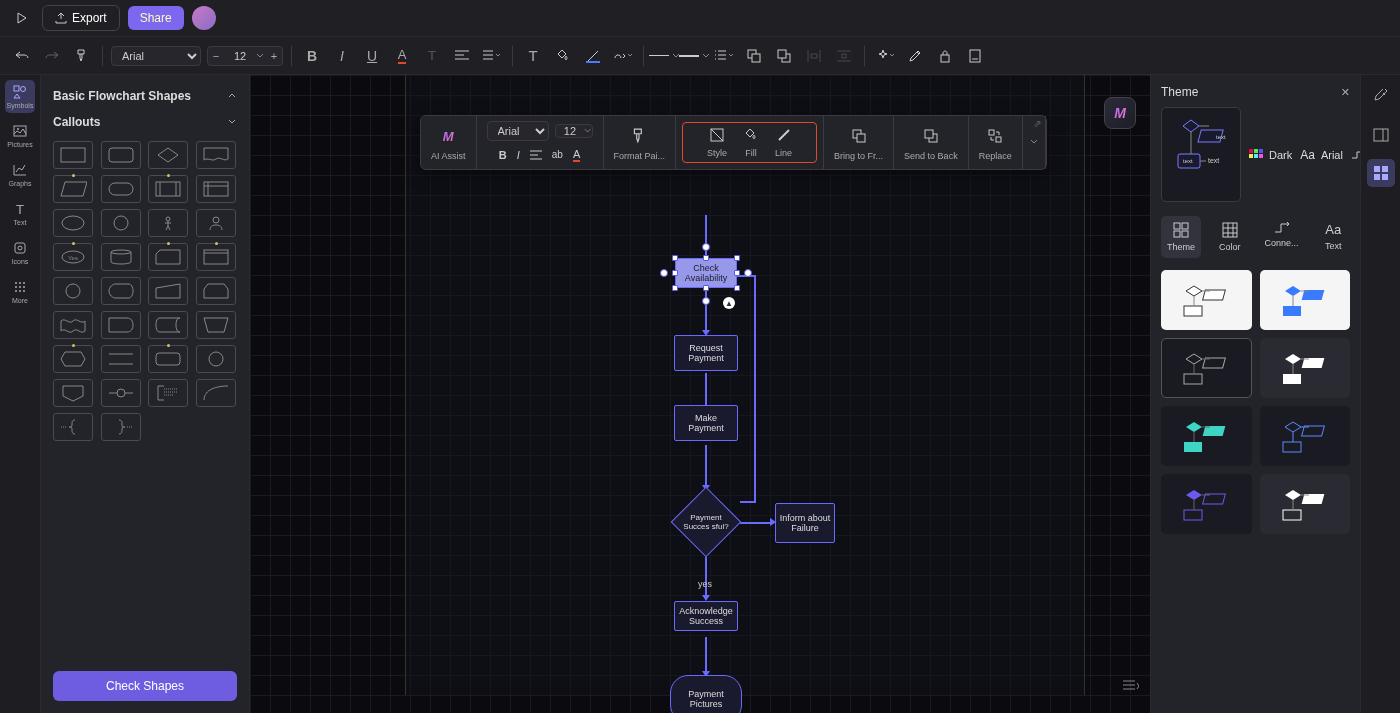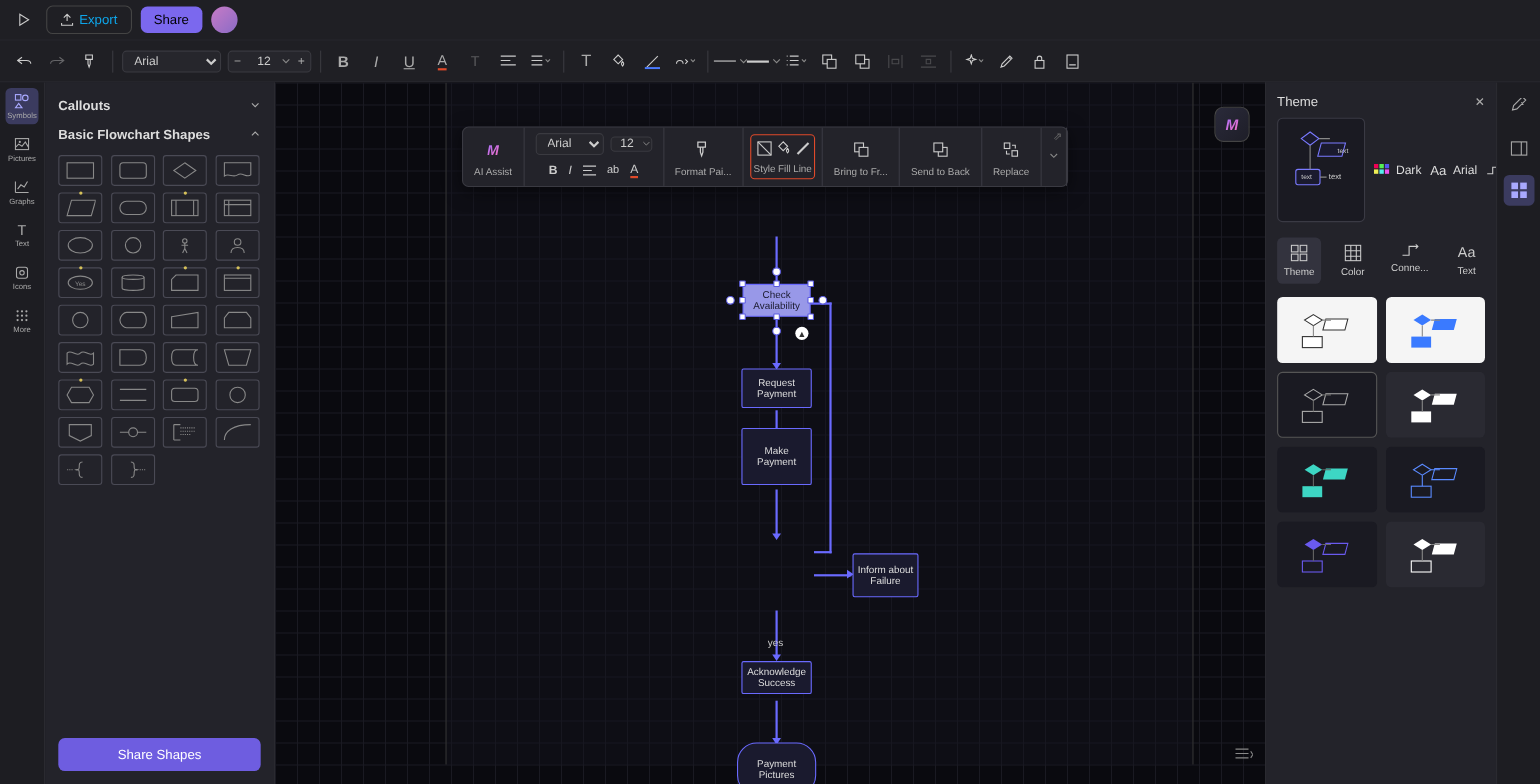--- a/index.html
+++ b/index.html
@@ -3,22 +3,22 @@
 <meta charset="utf-8">
 <style>
 * { margin:0; padding:0; box-sizing:border-box; font-family:Arial,sans-serif; }
 body { background:#1a1a1f; color:#ccc; width:1400px; height:713px; overflow:hidden; font-size:11px; }
 .topbar { height:37px; background:#1f1f24; display:flex; align-items:center; padding:0 10px; border-bottom:1px solid #2a2a30; }
 .topbar .left { display:flex; align-items:center; gap:8px; flex:1; }
 .topbar .right { display:flex; align-items:center; gap:8px; }
 .icon-btn { width:24px; height:24px; display:flex; align-items:center; justify-content:center; cursor:pointer; color:#aaa; border-radius:4px; }
 .title { color:#eee; font-size:13px; font-weight:500; }
 .btn { padding:5px 12px; border-radius:6px; font-size:12px; cursor:pointer; display:flex; align-items:center; gap:5px; }
-.btn.export { border:1px solid #444; color:#0ea5e9; }
-.btn.share { background:#7b68ee; color:#000000; }
+.btn.export { border:1px solid #444; color:#ffffff; }
+.btn.share { background:#7b68ee; color:#fef9c3; }
 .avatar { width:24px; height:24px; border-radius:50%; background:linear-gradient(135deg,#c77bc6,#8b6bc6); }
 
 .toolbar { height:38px; background:#1f1f24; display:flex; align-items:center; padding:0 10px; gap:6px; border-bottom:1px solid #2a2a30; }
 .tool-sep { width:1px; height:20px; background:#3a3a40; margin:0 2px; }
 .font-sel { background:#26262c; border:1px solid #3a3a40; color:#ccc; font-size:11px; padding:2px 6px; border-radius:4px; width:90px; }
 .size-grp { display:flex; align-items:center; background:#26262c; border:1px solid #3a3a40; border-radius:4px; }
 .size-grp .sz { width:32px; text-align:center; color:#ccc; font-size:11px; }
 .size-grp .pm { width:16px; height:18px; display:flex; align-items:center; justify-content:center; cursor:pointer; color:#aaa; }
 .line-sel { width:36px; height:18px; display:flex; align-items:center; justify-content:center; }
 
@@ -53,21 +53,21 @@
 .fc-arrow { position:absolute; width:0; height:0; border-left:4px solid transparent; border-right:4px solid transparent; border-top:6px solid #6a6aff; }
 .sel { background:#9898e8 !important; color:#1a1a2e !important; }
 .sel-handle { position:absolute; width:6px; height:6px; background:#fff; border:1px solid #5a5ae0; border-radius:1px; }
 .sel-conn { position:absolute; width:8px; height:8px; background:#fff; border:1px solid #5a5ae0; border-radius:50%; }
 
 .ctx-bar { position:absolute; left:170px; top:40px; background:#23232a; border:1px solid #3a3a42; border-radius:6px; display:flex; align-items:stretch; height:55px; box-shadow:0 4px 16px rgba(0,0,0,0.5); }
 .ctx-sec { display:flex; flex-direction:column; align-items:center; justify-content:center; padding:0 10px; border-right:1px solid #3a3a42; }
 .ctx-sec:last-child { border-right:none; }
 .ctx-sec .top { display:flex; gap:6px; align-items:center; height:24px; }
 .ctx-sec .lbl { font-size:9px; color:#aaa; margin-top:3px; }
-.ctx-sfl { border:1px solid #e04a2a; border-radius:4px; padding:4px 2px; display:flex; gap:0; }
+.ctx-sfl { border:1px solid #e04a2a; border-radius:4px; padding:4px 24px; display:flex; gap:16px; }
 .ctx-sfl .si { display:flex; flex-direction:column; align-items:center; gap:2px; }
 
 .ai-badge { position:absolute; right:14px; top:22px; width:32px; height:32px; border-radius:8px; background:linear-gradient(135deg,#2a2a3a,#1e1e28); border:1px solid #444; display:flex; align-items:center; justify-content:center; }
 .ai-badge .m { font-weight:bold; font-size:14px; background:linear-gradient(135deg,#a070ff,#ff70c0); -webkit-background-clip:text; color:transparent; font-style:italic; }
 
 .right-panel { width:210px; background:#23232a; border-left:1px solid #2a2a30; padding:10px; display:flex; flex-direction:column; }
 .rp-head { display:flex; justify-content:space-between; align-items:center; margin-bottom:8px; }
 .theme-card { display:flex; gap:8px; margin-bottom:14px; }
 .tc-preview { width:80px; height:95px; border:1px solid #3a3a44; border-radius:5px; background:#1a1a22; padding:4px; display:flex; flex-direction:column; align-items:center; justify-content:center; gap:4px; }
 .tc-info { flex:1; display:flex; flex-direction:row; gap:8px; font-size:11px; color:#ddd; }
@@ -313,31 +313,31 @@
             <circle cx="7" cy="11" r="1" fill="#aaa"></circle>
             <circle cx="11" cy="11" r="1" fill="#aaa"></circle>
           </svg>
         </div>
         <div class="rlbl">More</div>
       </div>
   </div>
 
   <div class="shapes-panel">
     <div class="cat">
+        <span>Basic Flowchart Shapes</span>
+        <svg width="10" height="10" viewBox="0 0 10 10">
+          <path d="M2 6l3-3 3 3" stroke="#aaa" fill="none"></path>
+        </svg>
+      </div>
+    <div class="cat">
         <span>Callouts</span>
         <svg width="10" height="10" viewBox="0 0 10 10">
           <path d="M2 3l3 3 3-3" stroke="#aaa" fill="none"></path>
         </svg>
       </div>
-    <div class="cat">
-        <span>Basic Flowchart Shapes</span>
-        <svg width="10" height="10" viewBox="0 0 10 10">
-          <path d="M2 6l3-3 3 3" stroke="#aaa" fill="none"></path>
-        </svg>
-      </div>
     <div class="shapes-grid">
 
       <div class="shape-cell">
           <svg>
             <rect x="2" y="2" width="24" height="14" stroke="#888" fill="none"></rect>
           </svg>
         </div>
       <div class="shape-cell">
           <svg>
             <rect x="2" y="2" width="24" height="14" rx="3" stroke="#888" fill="none"></rect>
@@ -523,21 +523,21 @@
             <path d="M2 9h6" stroke="#888" stroke-dasharray="1 1"></path>
           </svg>
         </div>
       <div class="shape-cell">
           <svg>
             <path d="M12 2c3 0 3 2 3 5s3 2 3 2-3-1-3 2 0 5-3 5" stroke="#888" fill="none"></path>
             <path d="M20 9h6" stroke="#888" stroke-dasharray="1 1"></path>
           </svg>
         </div>
     </div>
-    <div class="more-btn">Share Shapes</div>
+    <div class="more-btn">Check Shapes</div>
   </div>
 
   <div class="canvas-area">
     <div class="canvas-grid"></div>
     <div class="canvas-edge"></div>
 
     <div class="fc-line" style="left:455px;top:140px;width:2px;height:45px"></div>
     <div class="fc-line" style="left:455px;top:215px;width:2px;height:44px"></div>
     <div class="fc-arrow" style="left:452px;top:255px"></div>
     <div class="fc-line" style="left:455px;top:298px;width:2px;height:36px"></div>
@@ -569,22 +569,28 @@
     <div class="sel-handle" style="left:484px;top:210px"></div>
     <div class="sel-conn" style="left:410px;top:194px"></div>
     <div class="sel-conn" style="left:494px;top:194px"></div>
     <div class="sel-conn" style="left:452px;top:168px"></div>
     <div class="sel-conn" style="left:452px;top:222px"></div>
     <div style="position:absolute;left:473px;top:222px;width:12px;height:12px;background:#fff;border-radius:50%;display:flex;align-items:center;justify-content:center;font-size:8px;color:#333">▲</div>
 
     <div class="fc-node rect" style="left:424px;top:260px;width:64px;height:36px">
         <span>Request Payment</span>
       </div>
-    <div class="fc-node rect" style="left:424px;top:314px;width:64px;height:52px">
+    <div class="fc-node rect" style="left:424px;top:330px;width:64px;height:36px">
         <span>Make Payment</span>
+      </div>
+    <div class="fc-diamond" style="left:421px;top:412px">
+        <div class="di"></div>
+        <div class="dtxt">
+          <span style="width:50px">Payment Succes sful?</span>
+        </div>
       </div>
     <div class="fc-node rect" style="left:525px;top:428px;width:60px;height:40px">
         <span>Inform about Failure</span>
       </div>
     <div style="position:absolute;left:448px;top:504px;font-size:9px;color:#ccc">yes</div>
     <div class="fc-node rect" style="left:424px;top:526px;width:64px;height:30px">
         <span>Acknowledge Success</span>
       </div>
     <div class="fc-node round" style="left:420px;top:600px;width:72px;height:48px">
         <span>Payment Pictures</span>

